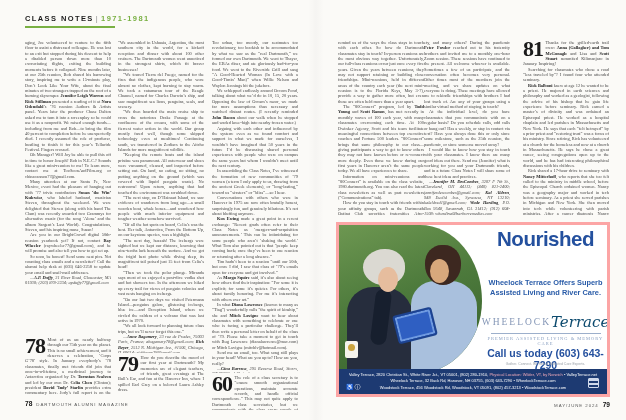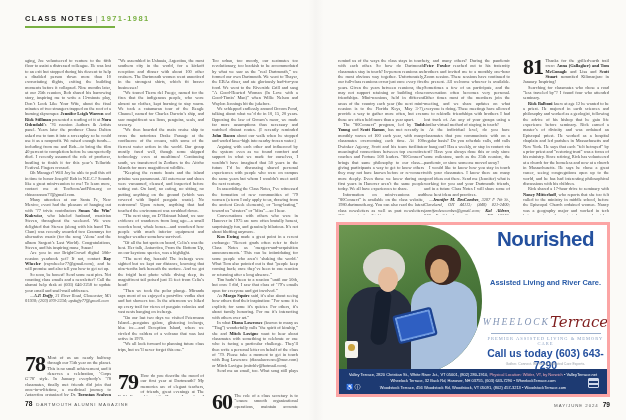--- a/index.html
+++ b/index.html
@@ -8,21 +8,21 @@
   
   .hdr{position:absolute;left:25px;top:14px;font-family:"Liberation Sans",sans-serif;
        font-size:7.5px;font-weight:bold;letter-spacing:1.4px;color:#1c1c1c;white-space:nowrap;}
   .hdr .sep{color:#8a8a8a;font-weight:normal;padding:0 2px;}
   .hdr .yrs{color:#79b043;}
   .hdr-rule{position:absolute;left:25px;top:26px;width:90px;height:2px;background:#79b043;}
   
   .colbox{position:absolute;width:86px;overflow:hidden;font-size:4.4px;line-height:5.35px;
           text-align:justify;color:#444;filter:blur(.15px);}
   .colbox .p{margin:0;text-indent:5px;}
-  .colbox .p.noind{text-indent:0;margin-top:18px;}
+  .colbox .p.noind{text-indent:0;}
   .colbox .p b{color:#232323;}
   .colbox .sig{font-style:italic;color:#4a4a4a;}
   .secnum{float:left;font-size:22px;line-height:16.5px;font-weight:bold;color:#1b1b1b;
           margin:1px 2.5px 0 0;letter-spacing:-1px;font-family:"Liberation Serif",serif;}
   
   .ft{position:absolute;font-family:"Liberation Sans",sans-serif;font-size:4.4px;
       letter-spacing:.9px;color:#5a5a5a;white-space:nowrap;}
   .ft b{font-size:6.6px;color:#151515;letter-spacing:0;}
   #ft-left{left:25px;top:400px;}
   #ft-left b{margin-right:4px;}
@@ -57,22 +57,22 @@
   .badge{left:6px;top:116px;width:13px;height:17px;background:#f5f3ec;border-radius:2px;}
   .badge i{position:absolute;left:3px;top:3px;width:7px;height:7px;background:#c9a23e;border-radius:50%;display:block;}
   .ad-headline{position:absolute;left:140px;top:3px;width:133px;text-align:center;
                font-family:"Liberation Sans",sans-serif;font-weight:bold;font-size:20.5px;
                line-height:21.5px;color:#24509e;letter-spacing:-.5px;}
   .ad-sub{position:absolute;left:141px;top:53px;width:131px;text-align:center;
           font-family:"Liberation Sans",sans-serif;font-weight:bold;font-size:7.4px;
           line-height:9.5px;color:#2a5ca8;}
   .ad-logo{position:absolute;left:140px;top:88px;width:133px;text-align:center;color:#8496b6;white-space:nowrap;}
   .ad-logo .lw1{font-family:"Liberation Serif",serif;font-size:9.5px;letter-spacing:2px;
-                text-transform:uppercase;vertical-align:2px;font-style:italic;}
-  .ad-logo .lw2{font-family:"DejaVu Serif",serif;font-style:italic;font-size:15px;color:#7f1d1d;}
+                text-transform:uppercase;vertical-align:2px;}
+  .ad-logo .lw2{font-family:"DejaVu Serif",serif;font-style:italic;font-size:15px;color:#0c4a6e;}
   .ad-logo-rule{position:absolute;left:152px;top:108px;width:110px;height:1px;background:#9cafcb;}
   .ad-tag{position:absolute;left:141px;top:111px;width:131px;text-align:center;
           font-family:"Liberation Serif",serif;font-size:4.5px;letter-spacing:1px;
           color:#8ba1c2;text-transform:uppercase;}
   .ad-phone{position:absolute;left:140px;top:122px;width:133px;text-align:center;
             font-family:"Liberation Sans",sans-serif;font-weight:bold;font-size:10.5px;color:#24509e;}
   .ad-fine{position:absolute;left:146px;top:137px;width:121px;text-align:center;
            font-family:"Liberation Sans",sans-serif;font-size:3.5px;color:#9aa0a8;filter:blur(.2px);}
   .adbar{position:absolute;left:0;bottom:0;width:100%;height:25px;background:#1d3a72;
          color:#fff;font-family:"Liberation Sans",sans-serif;font-size:4px;line-height:6.4px;
@@ -175,20 +175,21 @@
       <div class="tablet"></div>
       <div class="badge">
           <i></i>
         </div>
     </div>
 
     <div class="ad-headline">
       <div>Nourished</div>
     </div>
     <div class="ad-sub">
+      <div>Wheelock Terrace Offers Superb</div>
       <div>Assisted Living and River Care.</div>
     </div>
     <div class="ad-logo">
       <span class="lw1">Wheelock</span><span class="lw2">Terrace</span>
     </div>
     <div class="ad-logo-rule"></div>
     <div class="ad-tag">Premier Assisted Living &amp; Memory Care</div>
     <div class="ad-phone">Call us today (603) 643-7290</div>
     <div class="ad-fine">Gather. Connect. Be Social. Assisted Care Experts.</div>
 

